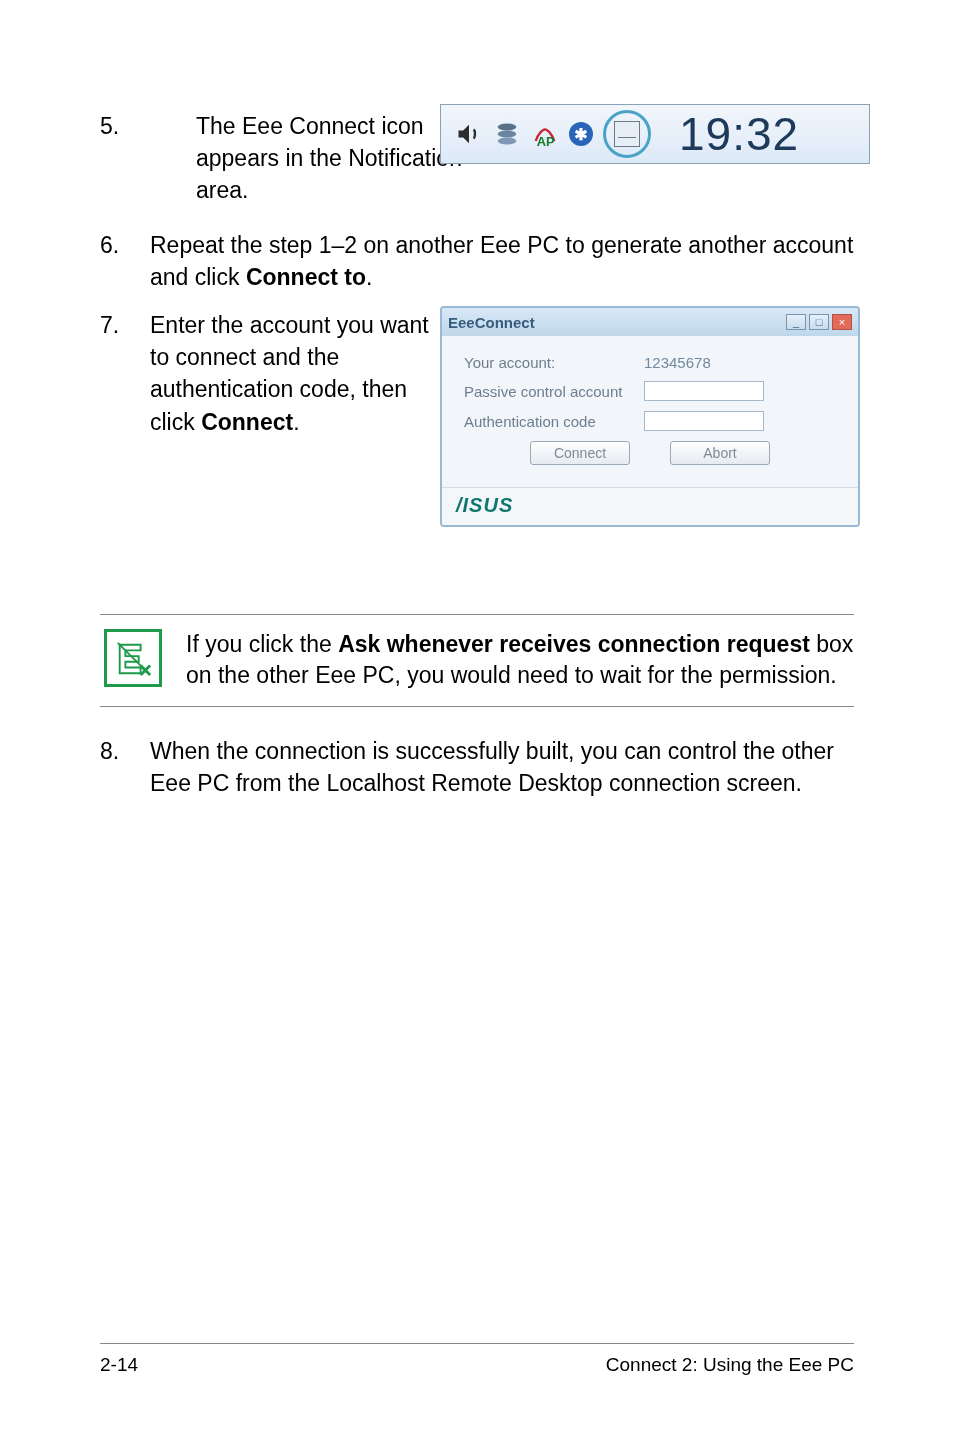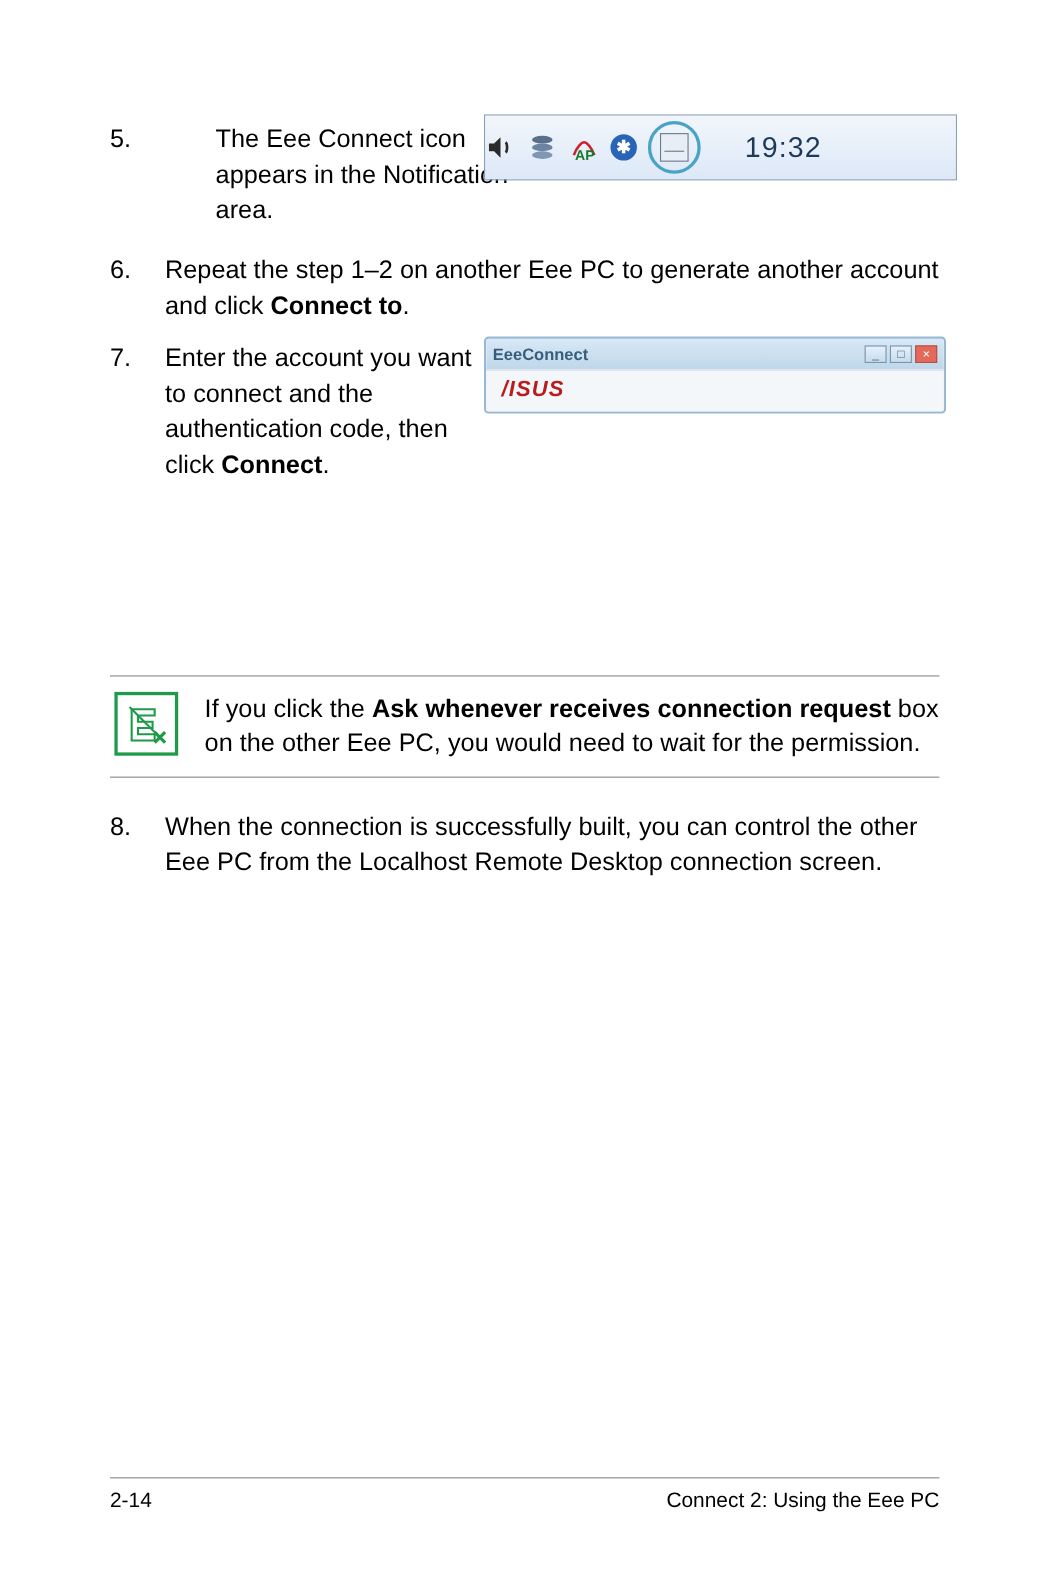--- a/index.html
+++ b/index.html
@@ -36,20 +36,21 @@
     .tray-img {
       position: absolute;
       left: 440px;
       top: 104px;
       width: 430px;
       height: 60px;
       background: linear-gradient(#f2f6fb, #dde9f8);
       border: 1px solid #8aa1ba;
       display: flex;
       align-items: center;
+      padding-left: 14px;
       gap: 10px;
     }
     .tray-img .speaker {
       width: 28px; height: 28px;
     }
     .tray-img .stack {
       width: 28px; height: 28px;
     }
     .tray-img .ap {
       width: 28px; height: 28px;
@@ -73,22 +74,22 @@
       width: 26px; height: 26px;
       border:1px solid #6b7a8a;
       background:#e8eef5;
       position:relative;
     }
     .tray-img .kb::after{
       content:""; position:absolute; left:3px; right:3px; bottom:3px; height:5px;
       border-top:1px solid #6b7a8a;
     }
     .tray-img .time {
-      margin-left: 30px;
-      font-size: 26px;
+      margin-left: 18px;
+      font-size: 46px;
       color: #1d3a5a;
       letter-spacing: 1px;
       font-family: "Segoe UI", Arial, sans-serif;
     }
 
     .eeeconnect-win {
       position: absolute;
       left: 440px;
       top: 306px;
       width: 420px;
@@ -140,21 +141,21 @@
       border-radius:3px;
       background: linear-gradient(#fdfefe,#e6ebf1);
       color:#7e8a96;
       font-size:14px;
       display:flex; align-items:center; justify-content:center;
     }
     .eeeconnect-brand {
       background:#f4f7fa;
       border-top:1px solid #d4dde5;
       padding: 6px 14px 8px 14px;
-      color:#b91c1c;
+      color:#0f766e;
       font-style: italic;
       font-weight:700;
       letter-spacing:1px;
       font-size: 20px;
     }
 
     .note-block {
       margin-top: 176px;
       border-top: 1px solid #888;
       border-bottom: 1px solid #888;
@@ -244,20 +245,38 @@
 
   <div class="eeeconnect-win">
     <div class="eeeconnect-title">
       <span class="t">EeeConnect</span>
       <div class="controls">
         <span class="winbtn">_</span>
         <span class="winbtn">□</span>
         <span class="winbtn close">×</span>
       </div>
     </div>
+    <div class="eeeconnect-body">
+      <div class="ee-row">
+        <span class="lbl">Your account:</span>
+        <span class="val">12345678</span>
+      </div>
+      <div class="ee-row">
+        <span class="lbl">Passive control account</span>
+        <input type="text" style="">
+      </div>
+      <div class="ee-row">
+        <span class="lbl">Authentication code</span>
+        <input type="text" style="">
+      </div>
+      <div class="ee-buttons">
+        <div class="btn">Connect</div>
+        <div class="btn">Abort</div>
+      </div>
+    </div>
     <div class="eeeconnect-brand">/ISUS</div>
   </div>
 
   <div class="note-block">
     <div class="note-icon">
       <svg viewBox="0 0 40 40">
         <path d="M6 6 h22 v6 H12 v6 h14 v6 H12 v6 h16 v6 H6 z" fill="none" stroke="#1f9a4a" stroke-width="2"></path>
         <path d="M28 28 l10 10 M38 28 l-10 10" stroke="#1f9a4a" stroke-width="3"></path>
         <path d="M4 4 L36 36" stroke="#1f9a4a" stroke-width="2"></path>
       </svg>

